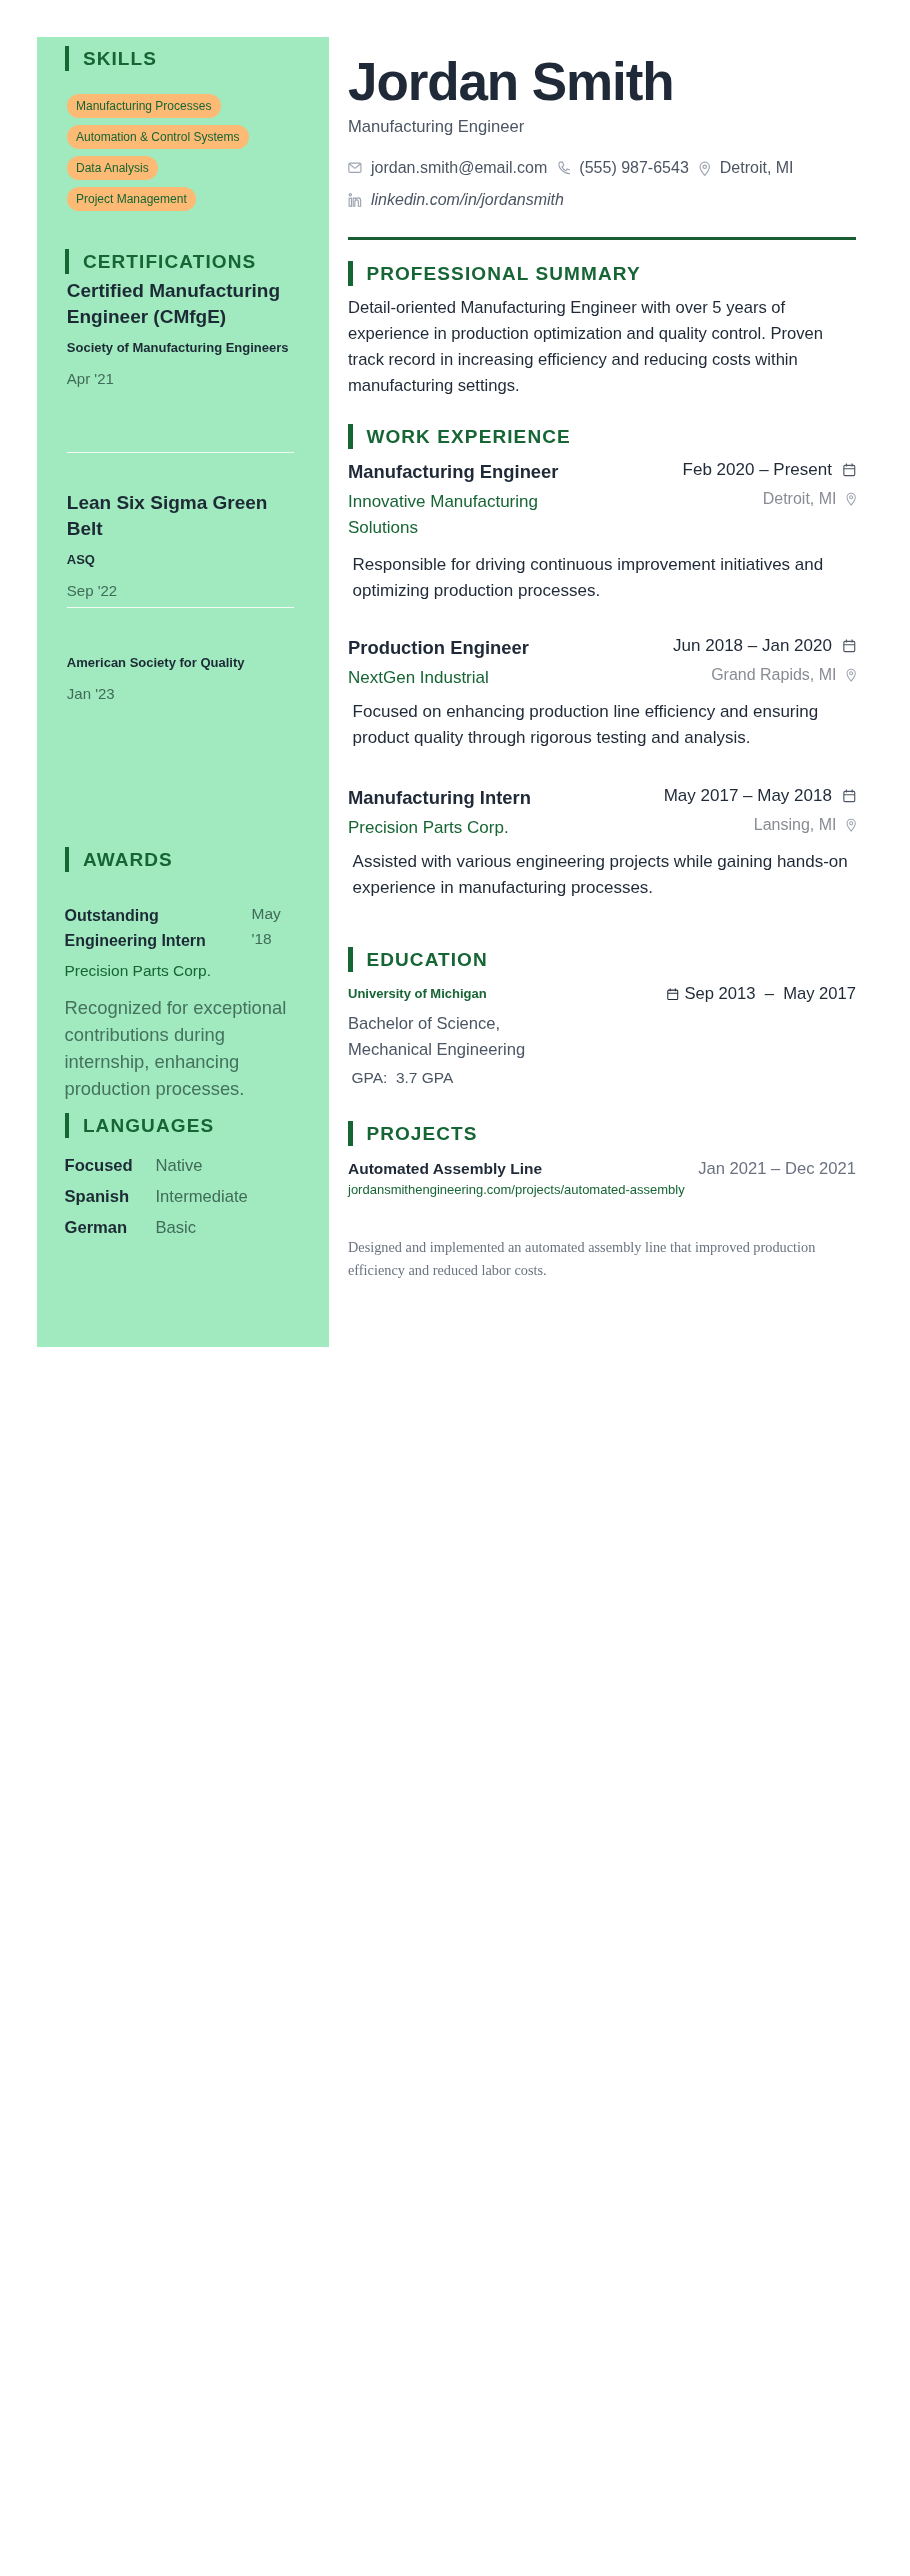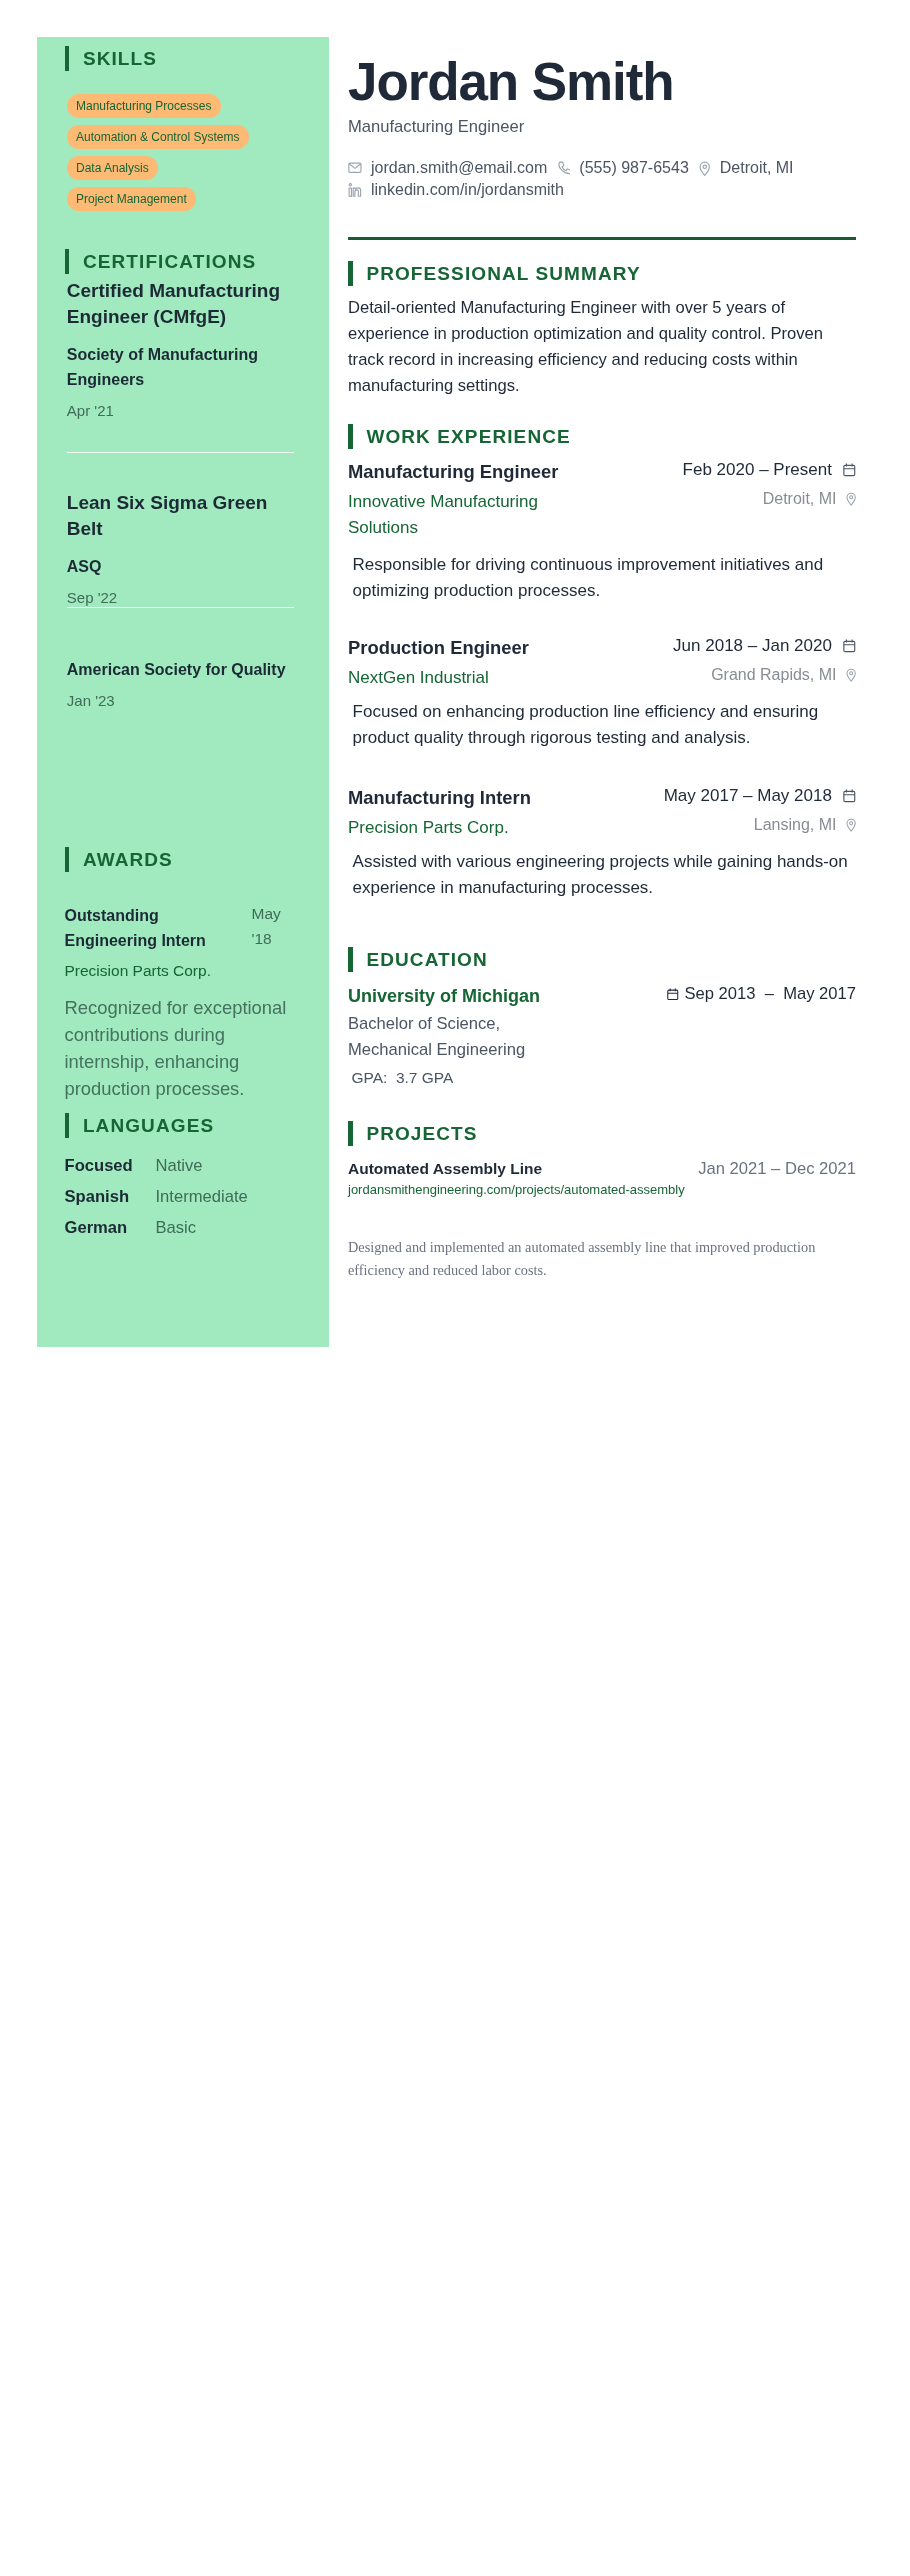--- a/index.html
+++ b/index.html
@@ -26,21 +26,21 @@
     .pill {
       display: inline-block; height: 24px; line-height: 24px; padding: 0 9.2px;
       border-radius: 12px; background: #fdba74; color: #166534; font-size: 12px;
       margin-bottom: 6.9px;
     }
     .pill-row { display: block; }
 
     .certs { position: absolute; top: 241px; left: 0; width: 247px; }
     .cert { position: absolute; left: 2.3px; width: 235px; }
     .cert-name { font-size: 19px; font-weight: 700; color: #1c2a35; line-height: 26px; }
-    .cert-org { font-size: 16px; font-weight: 700; color: #1c2a35; line-height: 25px; margin-top: 12px; }
+    .cert-org { font-size: 13px; font-weight: 700; color: #1c2a35; line-height: 25px; margin-top: 5px; }
     .cert-date { font-size: 15px; color: #3f6b58; margin-top: 10.3px; }
     .cert-sep { position: absolute; left: 2.3px; width: 227px; height: 1.1px; background: #f2fbf5; }
 
     .awards { position: absolute; top: 809px; left: 0; width: 247px; }
     .award-title { position: absolute; left: 0; top: 57px; width: 178px; font-size: 16px; font-weight: 700; color: #1c2a35; line-height: 25px; }
     .award-date { position: absolute; left: 187px; top: 55px; width: 46px; font-size: 15.5px; color: #3f6b58; line-height: 25px; }
     .award-org { position: absolute; left: 0; top: 116px; font-size: 15.5px; color: #166534; }
     .award-desc { position: absolute; left: 0; top: 148px; width: 229px; font-size: 18.4px; color: #44725e; line-height: 27px; }
 
     .langs { position: absolute; top: 1076px; left: 0; width: 247px; }
@@ -65,21 +65,21 @@
     .job { position: absolute; left: 0; width: 508px; }
     .job-role { position: absolute; left: 0; top: 0; font-size: 18.4px; font-weight: 700; color: #1f2937; }
     .job-date { position: absolute; right: 0; top: -1.1px; display: flex; align-items: center; font-size: 17px; color: #1f2937; }
     .job-date svg { margin-left: 11.5px; }
     .job-company { position: absolute; left: 0; top: 27.5px; width: 241px; font-size: 17px; color: #166534; line-height: 26px; }
     .job-loc { position: absolute; right: 0; top: 29px; display: flex; align-items: center; font-size: 16px; color: #888c93; }
     .job-loc svg { margin-left: 9.2px; }
     .job-desc { position: absolute; left: 4.6px; width: 499px; font-size: 17px; line-height: 26px; color: #1f2937; }
 
     .edu-title { position: absolute; top: 910px; left: 0; }
-    .edu-school { position: absolute; top: 949px; left: 0; font-size: 18px; font-weight: 700; color: #166534; }
+    .edu-school { position: absolute; top: 949px; left: 0; font-size: 13px; font-weight: 700; color: #166534; }
     .edu-date { position: absolute; top: 947px; right: 0; display: flex; align-items: center; font-size: 16.6px; color: #1f2937; padding-left: 41px; }
     .edu-date svg { margin-right: 5.7px; }
     .edu-degree { position: absolute; top: 974px; left: 0; width: 229px; font-size: 16.6px; color: #4b5563; line-height: 26px; }
     .edu-gpa { position: absolute; top: 1032px; left: 3.4px; font-size: 15.5px; color: #4b5563; }
 
     .proj-title { position: absolute; top: 1084px; left: 0; }
     .proj-name { position: absolute; top: 1123px; left: 0; font-size: 15.5px; font-weight: 700; color: #1f2937; }
     .proj-date { position: absolute; top: 1122px; right: 0; font-size: 16.6px; color: #6b7280; }
     .proj-link { position: absolute; top: 1143px; left: 0; width: 344px; font-size: 13px; color: #166534; line-height: 20.6px; }
     .proj-desc { position: absolute; top: 1199px; left: 0; width: 508px; font-size: 14.3px; color: #6b7280; line-height: 23px; font-family: Liberation Serif, serif; }
@@ -179,21 +179,21 @@
         <span>(555) 987-6543</span>
       </span>
       <span class="ci">
         <svg width="11.5" height="15" viewBox="0 0 20 26" fill="none" stroke="#9ca3af" stroke-width="2">
             <path d="M10 25s8-9 8-15a8 8 0 0 0-16 0c0 6 8 15 8 15z"></path>
             <circle cx="10" cy="10" r="3"></circle>
           </svg>
         <span>Detroit, MI</span>
       </span>
     </div>
-    <div class="contact-row" style="top:144px;">
+    <div class="contact-row" style="top:154px;font-style:italic;">
       <span class="ci">
         <svg width="13.8" height="13.8" viewBox="0 0 24 24" fill="none" stroke="#9ca3af" stroke-width="2">
             <circle cx="4" cy="3" r="2"></circle>
             <rect x="2" y="9" width="4" height="14"></rect>
             <path d="M9 23V9h4v2c1-2 3-2.5 5-2.5 3 0 4 2 4 5V23h-4v-8c0-2-1-3-2.5-3S12 13 12 15v8z"></path>
           </svg>
         <span>linkedin.com/in/jordansmith</span>
       </span>
     </div>
 

